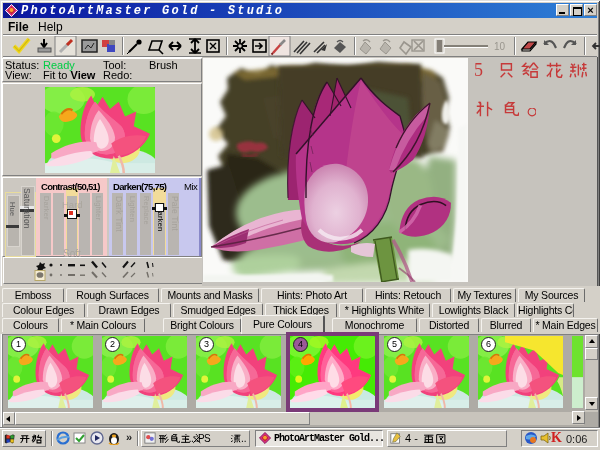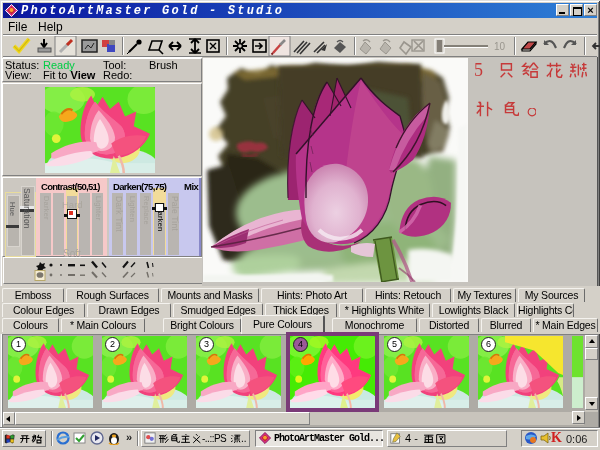--- a/index.html
+++ b/index.html
@@ -26,21 +26,21 @@
 <div class="abs" style="left:21px;top:4px;font-family:'Liberation Mono',monospace;font-weight:bold;font-size:12px;color:#fff;letter-spacing:2.2px;font-style:italic;">PhotoArtMaster Gold - Studio</div>
 
 <div class="abs raised tb" style="left:556px;top:4px;width:13px;height:12px;background:#d4d0c8;">
     <div class="abs" style="left:2px;top:7px;width:6px;height:2px;background:#000;"></div>
   </div>
 <div class="abs raised tb" style="left:570px;top:4px;width:13px;height:12px;background:#d4d0c8;">
     <div class="abs" style="left:2px;top:2px;width:7px;height:6px;border:1px solid #000;border-top:2px solid #000;"></div>
   </div>
 <div class="abs raised tb" style="left:584px;top:4px;width:13px;height:12px;background:#d4d0c8;font-size:11px;font-weight:bold;text-align:center;line-height:10px;">×</div>
 
-<div class="abs" style="left:8px;top:20px;font-size:12px;">File</div>
+<div class="abs" style="left:8px;top:20px;font-size:12px;font-weight:bold;">File</div>
 <div class="abs" style="left:38px;top:20px;font-size:12px;">Help</div>
 
 <div class="abs" style="left:3px;top:34px;width:594px;height:1px;background:#808080;"></div>
 <div class="abs" style="left:3px;top:35px;width:594px;height:1px;background:#fff;"></div>
 <div class="abs" style="left:3px;top:56px;width:594px;height:1px;background:#808080;"></div>
 <div class="abs" style="left:3px;top:57px;width:594px;height:1px;background:#fff;"></div>
 <div id="toolbar" class="abs" style="left:3px;top:36px;width:572px;height:20px;padding-left:8px;">
 <svg width="594" height="20" viewBox="0 0 594 20">
 
  <g>
@@ -178,21 +178,21 @@
 <div class="vlab" style="left:42px;top:196px;">Darker</div>
 <div class="vlab" style="left:94px;top:196px;">Lighter</div>
 <div class="abs" style="left:62px;top:199px;font-size:9.5px;color:#aaa69e;">Hard</div>
 <div class="abs" style="left:63px;top:248px;font-size:10px;color:#aaa69e;">Soft</div>
 <div class="abs" style="left:64px;top:214px;width:16px;height:3px;background:#111;"></div>
 <div class="abs" style="left:67px;top:209px;width:8px;height:8px;background:#fff;border:1px solid #111;"></div>
 <div class="abs" style="left:69px;top:211px;width:4px;height:4px;background:#e03020;"></div>
 
 <div class="abs" style="left:109px;top:178px;width:90px;height:78px;background:#c8c8ee;border-right:2px solid #8888c8;"></div>
 <div class="abs" style="left:113px;top:181px;font-size:9.5px;font-weight:bold;letter-spacing:-0.7px;z-index:5;">Darken(75,75)</div>
-<div class="abs" style="left:184px;top:181px;font-size:9.5px;font-weight:bold;letter-spacing:-0.5px;">Mix</div>
+<div class="abs" style="left:184px;top:181px;font-size:9.5px;font-weight:normal;letter-spacing:-0.5px;">Mix</div>
 <div class="abs" style="left:112px;top:193px;width:11px;height:62px;background:#b9b5b1;"></div>
 <div class="abs" style="left:126px;top:193px;width:11px;height:62px;background:#b9b5b1;"></div>
 <div class="abs" style="left:140px;top:193px;width:11px;height:62px;background:#b9b5b1;"></div>
 <div class="abs" style="left:153px;top:188px;width:13px;height:67px;background:#f2dc9a;"></div>
 <div class="abs" style="left:154px;top:203px;width:11px;height:52px;background:#b9b5b1;"></div>
 <div class="abs" style="left:168px;top:193px;width:11px;height:62px;background:#b9b5b1;"></div>
 <div class="vlab" style="left:114px;top:196px;font-size:8.5px;">Dark Tint</div>
 <div class="vlab" style="left:128px;top:196px;">Lighten</div>
 <div class="vlab" style="left:142px;top:196px;">Replace</div>
 <div class="vlab" style="left:156px;top:206px;color:#000;">Darken</div>
@@ -496,21 +496,21 @@
     </svg>
 <svg class="abs" style="left:169px;top:433px;color:#000" width="11" height="11" viewBox="0 0 20 20" stroke-width="1.8">
       <use href="#g-se"></use>
     </svg>
 <svg class="abs" style="left:180px;top:433px;color:#000" width="11" height="11" viewBox="0 0 20 20" stroke-width="1.8">
       <use href="#g-zhu"></use>
     </svg>
 <svg class="abs" style="left:191px;top:433px;color:#000" width="11" height="11" viewBox="0 0 20 20" stroke-width="1.8">
       <use href="#g-yi"></use>
     </svg>
-<div class="abs" style="left:202px;top:433px;font-size:10px;letter-spacing:-0.5px;">-..::PS</div>
+<div class="abs" style="left:186px;top:433px;font-size:10px;letter-spacing:-0.5px;">-..::PS</div>
 <svg class="abs" style="left:230px;top:433px;color:#000" width="11" height="11" viewBox="0 0 20 20" stroke-width="1.8">
       <use href="#g-lv"></use>
     </svg>
 <div class="abs" style="left:241px;top:433px;font-size:10px;">..</div>
 
 <div class="abs sunken tb" style="left:255px;top:430px;width:128px;height:17px;background:#e8e5e0;"></div>
 <svg class="abs" style="left:259px;top:432px" width="12" height="12" viewBox="0 0 13 13">
       <polygon points="6.5,0.5 12.5,6.5 6.5,12.5 0.5,6.5" fill="#e03090" stroke="#801050" stroke-width="1"></polygon>
       <polygon points="6.5,2.5 10.5,6.5 6.5,10.5 2.5,6.5" fill="#c03030"></polygon>
       <circle cx="6.5" cy="6" r="2" fill="#f8a030"></circle>

